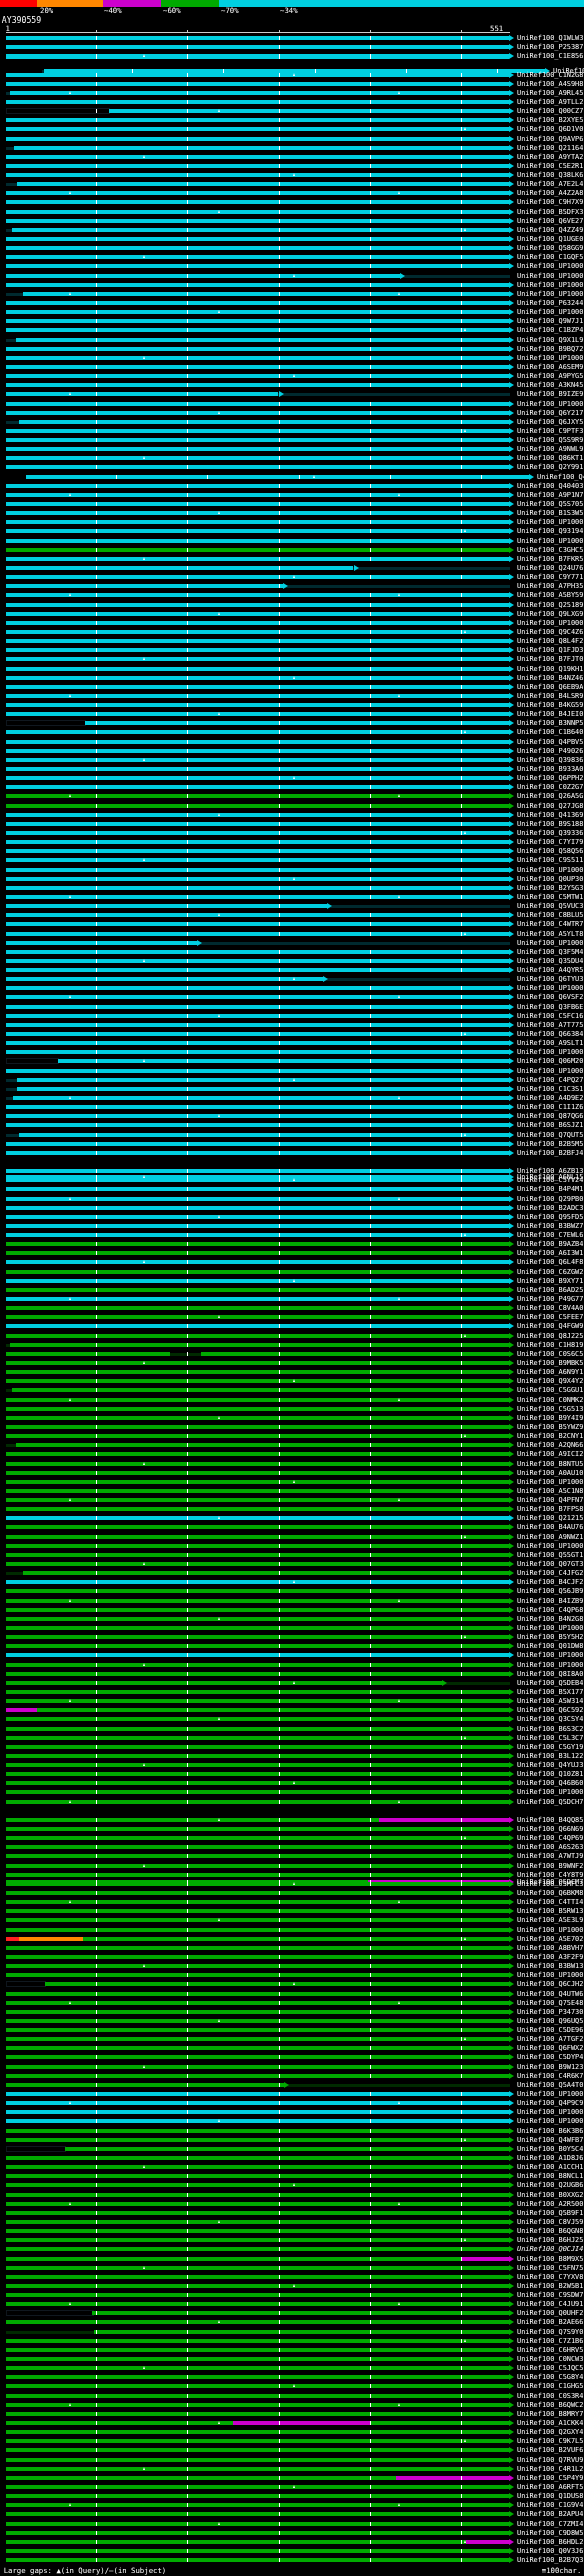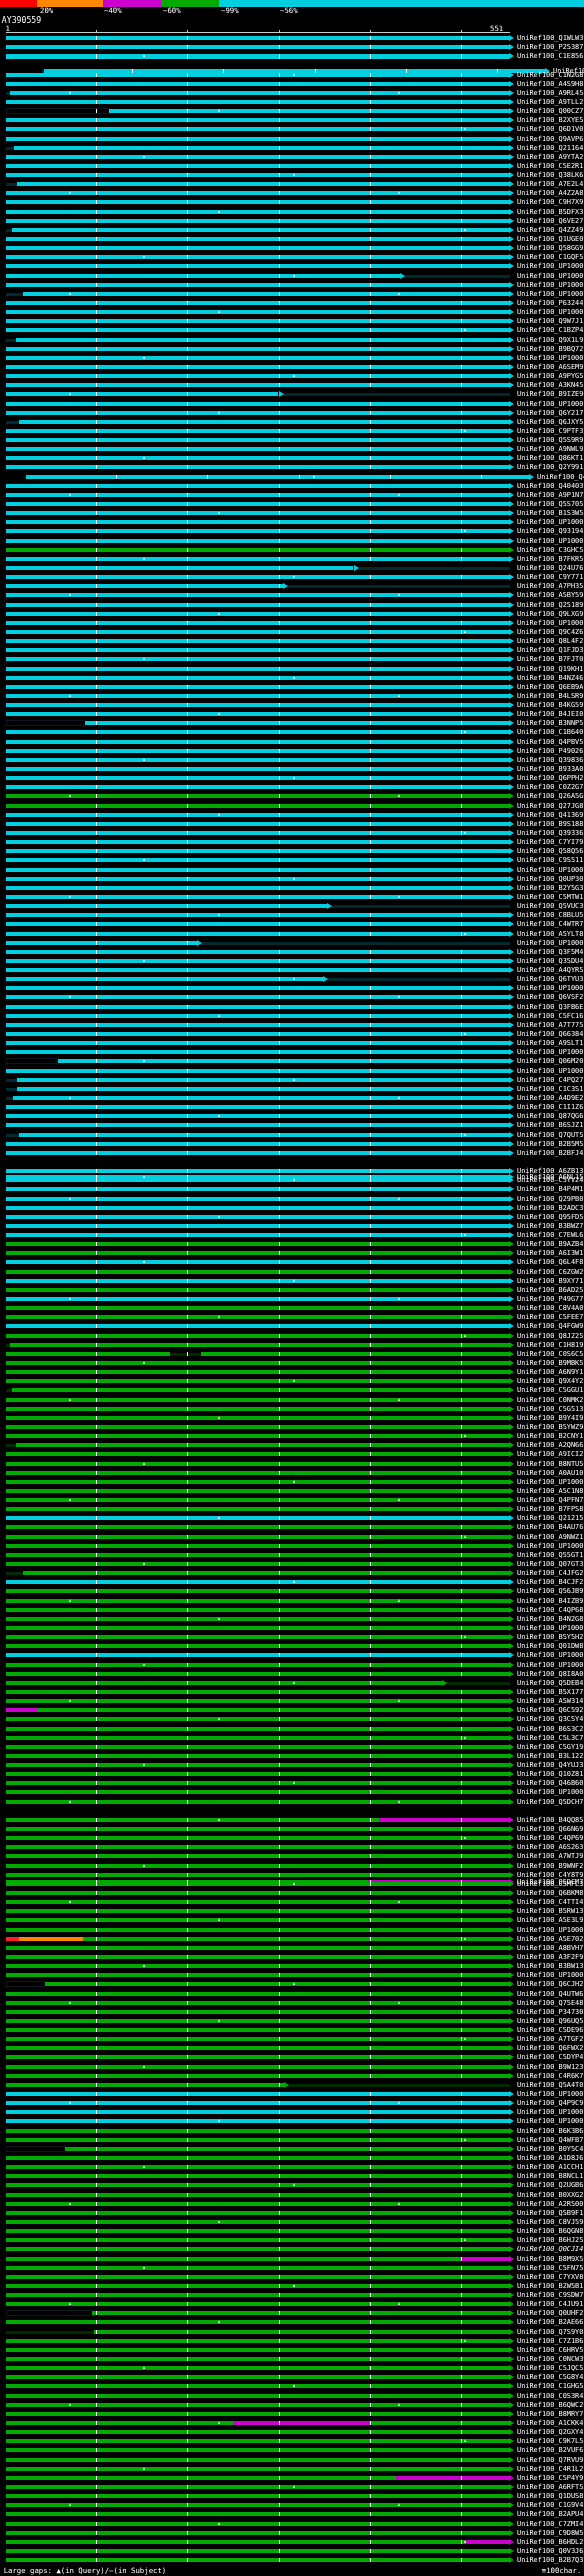--- a/index.html
+++ b/index.html
@@ -32,22 +32,22 @@
     <div class="lseg" style="width: 37px; background: rgb(255, 0, 0);"></div>
     <div class="lseg" style="width: 66px; background: rgb(255, 135, 0);"></div>
     <div class="lseg" style="width: 58px; background: rgb(204, 0, 204);"></div>
     <div class="lseg" style="width: 58px; background: rgb(0, 170, 0);"></div>
     <div class="lseg" style="width: 366px; background: rgb(0, 207, 224);"></div>
   </div>
 <div id="legend-labels">
     <span class="llab" style="left: 40px;">20%</span>
     <span class="llab" style="left: 104px;">~40%</span>
     <span class="llab" style="left: 163px;">~60%</span>
-    <span class="llab" style="left: 221px;">~99%</span>
-    <span class="llab" style="left: 280px;">~56%</span>
+    <span class="llab" style="left: 221px;">~70%</span>
+    <span class="llab" style="left: 280px;">~34%</span>
   </div>
 
 <div id="query-row">
   <span>AY390559</span>
 </div>
 
 <div id="ruler">
   <span class="r-start">1</span>
   <span class="r-end">551</span>
   <div id="ruler-line"></div>

